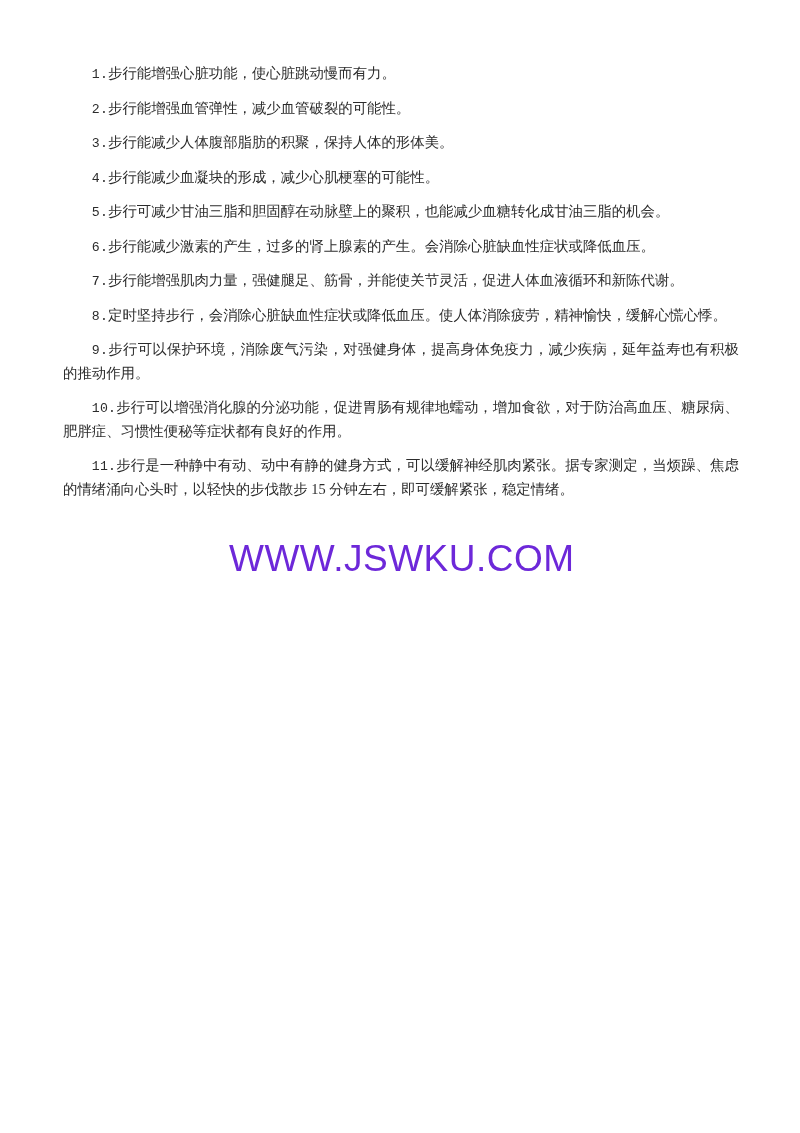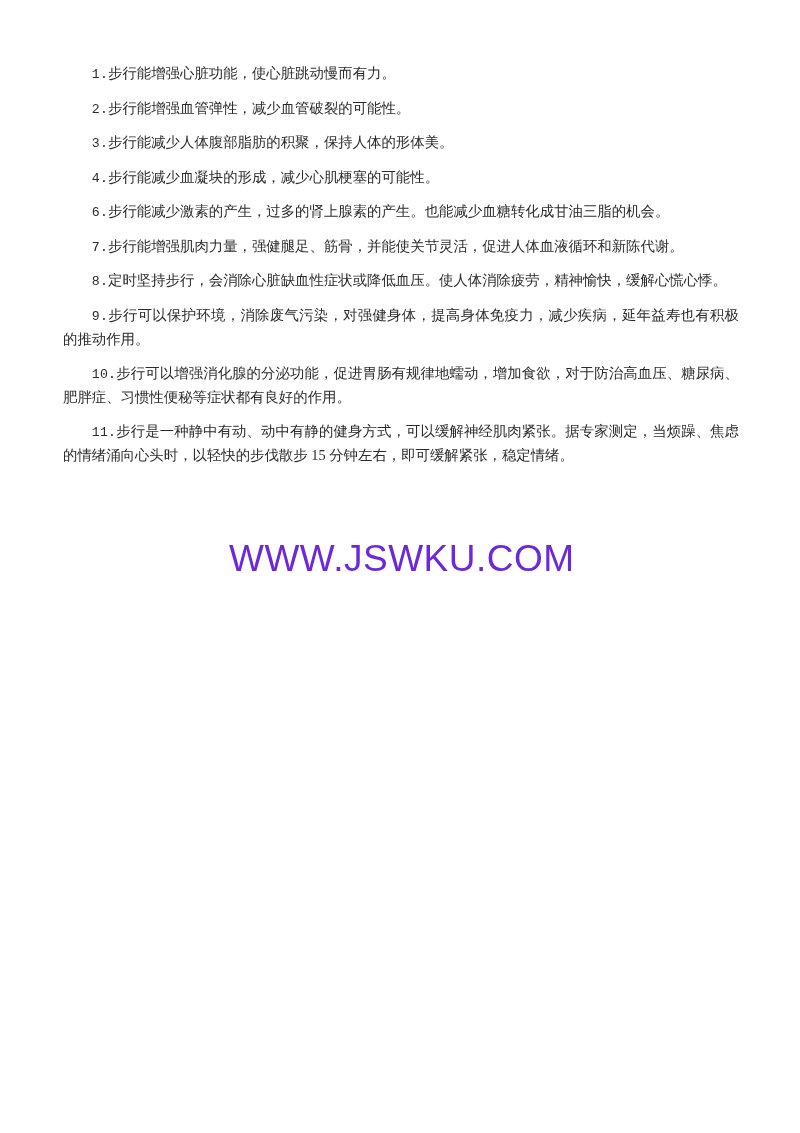--- a/index.html
+++ b/index.html
@@ -76,22 +76,23 @@
   <div id="doc-body">
 
     <p class="para"><span class="num">1.</span><span>步行能增强心脏功能，使心脏跳动慢而有力。</span></p>
 
     <p class="para"><span class="num">2.</span><span>步行能增强血管弹性，减少血管破裂的可能性。</span></p>
 
     <p class="para"><span class="num">3.</span><span>步行能减少人体腹部脂肪的积聚，保持人体的形体美。</span></p>
 
     <p class="para"><span class="num">4.</span><span>步行能减少血凝块的形成，减少心肌梗塞的可能性。</span></p>
 
+    <p class="para"><span class="num">5.</span><span>步行可减少甘油三脂和胆固醇在动脉壁上的聚积，也能减少血糖转化成甘油三脂的机会。</span></p>
 
-    <p class="para"><span class="num">6.</span><span>步行能减少激素的产生，过多的肾上腺素的产生。也能减少血糖转化成甘油三脂的机会。</span></p>
+    <p class="para"><span class="num">6.</span><span>步行能减少激素的产生，过多的肾上腺素的产生。会消除心脏缺血性症状或降低血压。</span></p>
 
     <p class="para"><span class="num">7.</span><span>步行能增强肌肉力量，强健腿足、筋骨，并能使关节灵活，促进人体血液循环和新陈代谢。</span></p>
 
     <p class="para"><span class="num">8.</span><span>定时坚持步行，会消除心脏缺血性症状或降低血压。使人体消除疲劳，精神愉快，缓解心慌心悸。</span></p>
 
     <p class="para multiline"><span class="num">9.</span><span>步行可以保护环境，消除废气污染，对强健身体，提高身体免疫力，减少疾病，延年益寿也有积极的推动作用。</span></p>
 
     <p class="para multiline"><span class="num">10.</span><span>步行可以增强消化腺的分泌功能，促进胃肠有规律地蠕动，增加食欲，对于防治高血压、糖尿病、肥胖症、习惯性便秘等症状都有良好的作用。</span></p>
 
     <p class="para multiline"><span class="num">11.</span><span>步行是一种静中有动、动中有静的健身方式，可以缓解神经肌肉紧张。据专家测定，当烦躁、焦虑的情绪涌向心头时，以轻快的步伐散步 15 分钟左右，即可缓解紧张，稳定情绪。</span></p>

